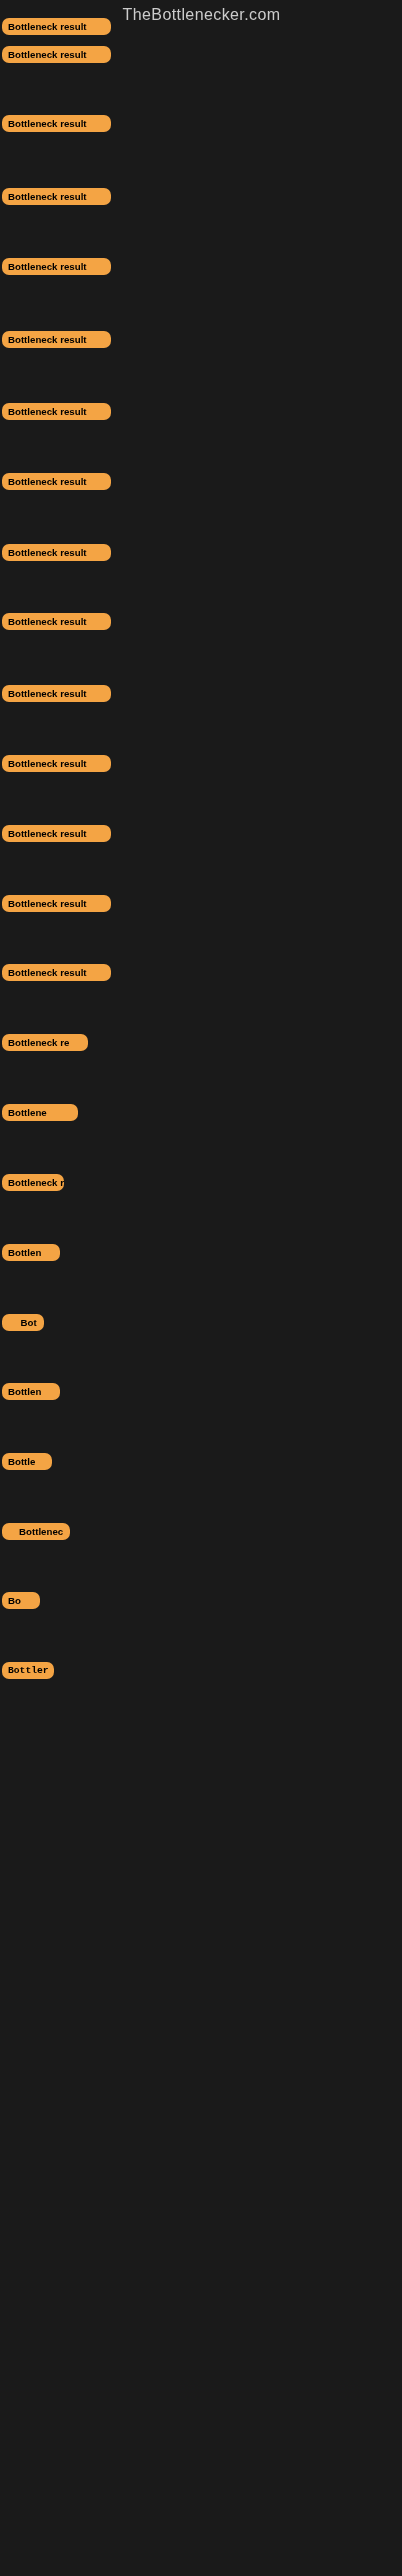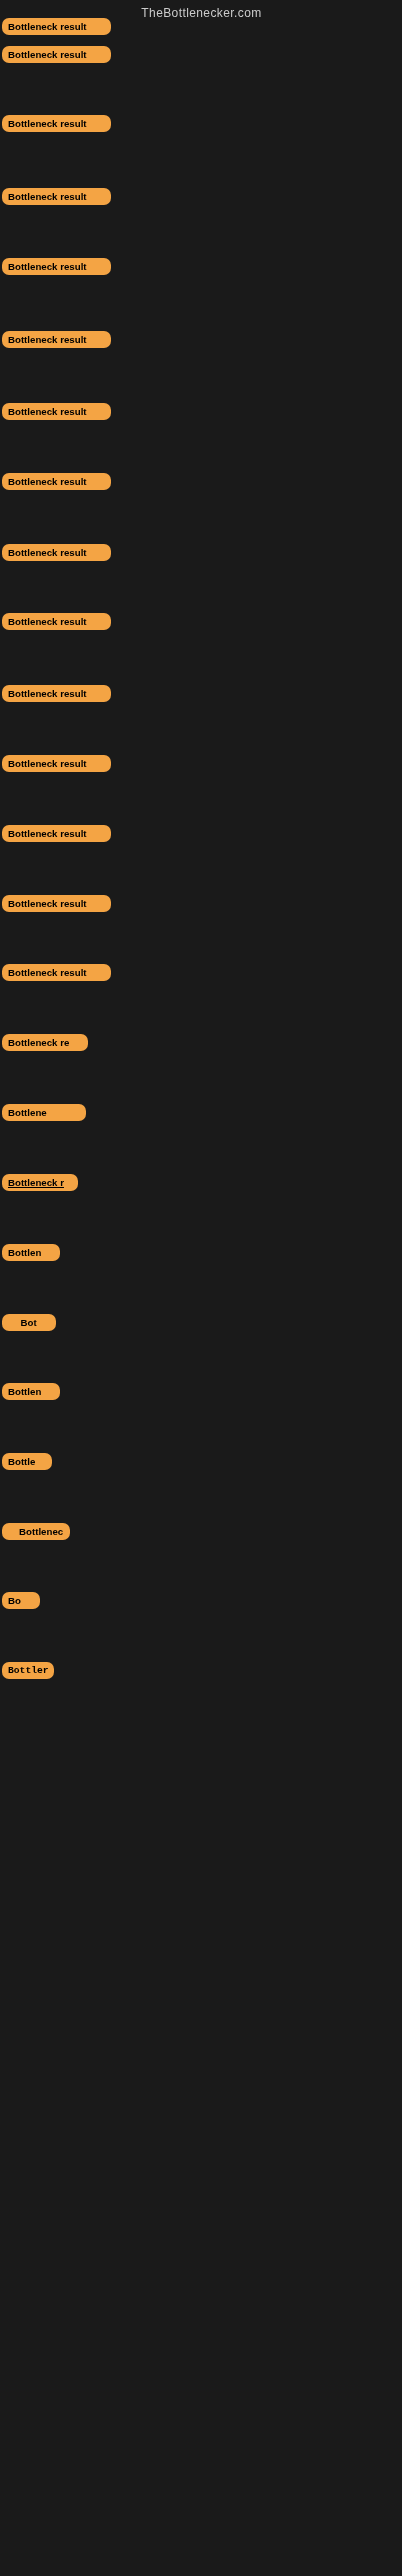--- a/index.html
+++ b/index.html
@@ -13,21 +13,21 @@
       min-height: 2576px;
       background-color: #1a1a1a;
       font-family: Arial, sans-serif;
       position: relative;
     }
 
     .site-header {
       text-align: center;
       padding: 6.4px 0 3.2px 0;
       color: #cccccc;
-      font-size: 12px;
+      font-size: 16px;
       letter-spacing: 0.4px;
     }
 
     .bottleneck-item {
       position: absolute;
       left: 1.6px;
     }
 
     .bottleneck-label {
       background-color: #f4a444;
@@ -57,22 +57,22 @@
 <div class="bottleneck-item" style="top: 403px;"><span class="bottleneck-label" style="width: 109px;">Bottleneck result</span></div>
 <div class="bottleneck-item" style="top: 473px;"><span class="bottleneck-label" style="width: 109px;">Bottleneck result</span></div>
 <div class="bottleneck-item" style="top: 544px;"><span class="bottleneck-label" style="width: 109px;">Bottleneck result</span></div>
 <div class="bottleneck-item" style="top: 613px;"><span class="bottleneck-label" style="width: 109px;">Bottleneck result</span></div>
 <div class="bottleneck-item" style="top: 685px;"><span class="bottleneck-label" style="width: 109px;">Bottleneck result</span></div>
 <div class="bottleneck-item" style="top: 755px;"><span class="bottleneck-label" style="width: 109px;">Bottleneck result</span></div>
 <div class="bottleneck-item" style="top: 825px;"><span class="bottleneck-label" style="width: 109px;">Bottleneck result</span></div>
 <div class="bottleneck-item" style="top: 895px;"><span class="bottleneck-label" style="width: 109px;">Bottleneck result</span></div>
 <div class="bottleneck-item" style="top: 964px;"><span class="bottleneck-label" style="width: 109px;">Bottleneck result</span></div>
 <div class="bottleneck-item" style="top: 1034px;"><span class="bottleneck-label" style="width: 86px;">Bottleneck re</span></div>
-<div class="bottleneck-item" style="top: 1104px;"><span class="bottleneck-label" style="width: 84px;">Bottlene</span></div>
-<div class="bottleneck-item" style="top: 1174px;"><span class="bottleneck-label" style="width: 76px; text-decoration: underline;">Bottleneck r</span></div>
+<div class="bottleneck-item" style="top: 1104px;"><span class="bottleneck-label" style="width: 76px;">Bottlene</span></div>
+<div class="bottleneck-item" style="top: 1174px;"><span class="bottleneck-label" style="width: 62px;">Bottleneck r</span></div>
 <div class="bottleneck-item" style="top: 1244px;"><span class="bottleneck-label" style="width: 58px;">Bottlen</span></div>
-<div class="bottleneck-item" style="top: 1314px;"><span class="bottleneck-label" style="width: 54px; padding-left: 19px;">Bot</span></div>
+<div class="bottleneck-item" style="top: 1314px;"><span class="bottleneck-label" style="width: 42px; padding-left: 19px;">Bot</span></div>
 <div class="bottleneck-item" style="top: 1383px;"><span class="bottleneck-label" style="width: 58px;">Bottlen</span></div>
 <div class="bottleneck-item" style="top: 1453px;"><span class="bottleneck-label" style="width: 50px;">Bottle</span></div>
 <div class="bottleneck-item" style="top: 1523px;"><span class="bottleneck-label" style="width: 68px; text-align: right;">Bottlenec</span></div>
 <div class="bottleneck-item" style="top: 1592px;"><span class="bottleneck-label" style="width: 38px;">Bo</span></div>
 <div class="bottleneck-item" style="top: 1662px;"><span class="bottleneck-label" style="width: 52px; font-family: Liberation Mono, monospace;">Bottler</span></div>
 
 
 </body></html>

